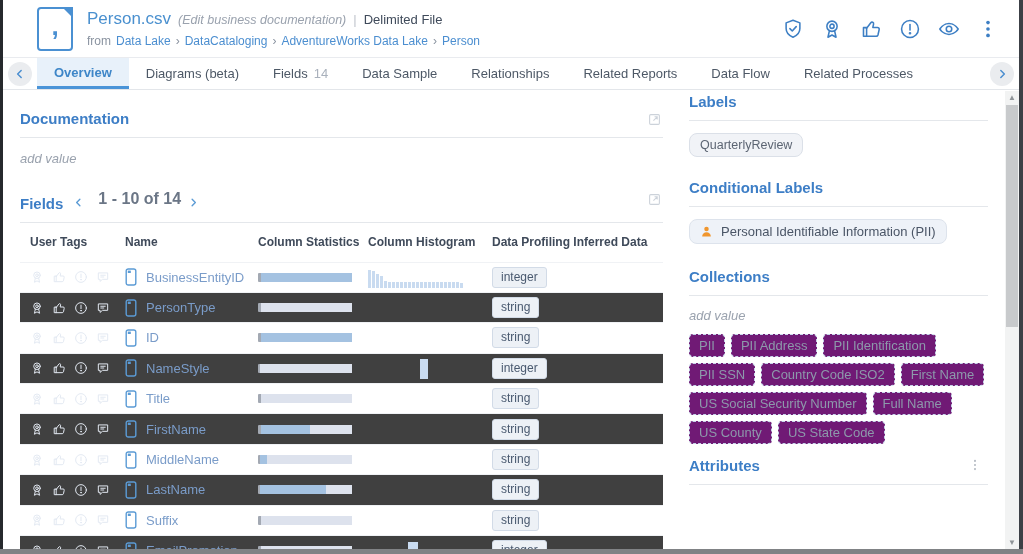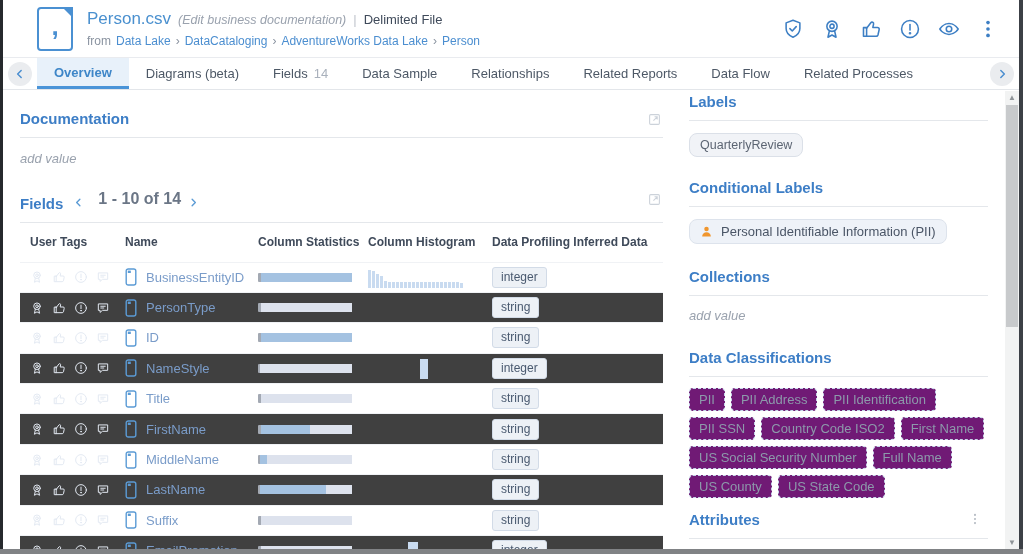--- a/index.html
+++ b/index.html
@@ -691,23 +691,20 @@
               </svg></span>
             <span>Personal Identifiable Information (PII)</span>
           </span>
         </div>
 
       <div class="sect-head" style="margin-top:24px;">
         <h2>Collections</h2>
       </div>
       <div class="placeholder" style="margin-top:12px;">add value</div>
 
-      <div class="sect-head" style="margin-top:26px;">
-        <h2>Data Classifications</h2>
-      </div>
       <div class="chip-row" id="class-chips" style="margin-top:11px;">
           <span class="chip dashed">PII</span>
           <span class="chip dashed">PII Address</span>
           <span class="chip dashed">PII Identification</span>
           <span class="chip dashed">PII SSN</span>
           <span class="chip dashed">Country Code ISO2</span>
           <span class="chip dashed">First Name</span>
           <span class="chip dashed">US Social Security Number</span>
           <span class="chip dashed">Full Name</span>
           <span class="chip dashed">US County</span>

